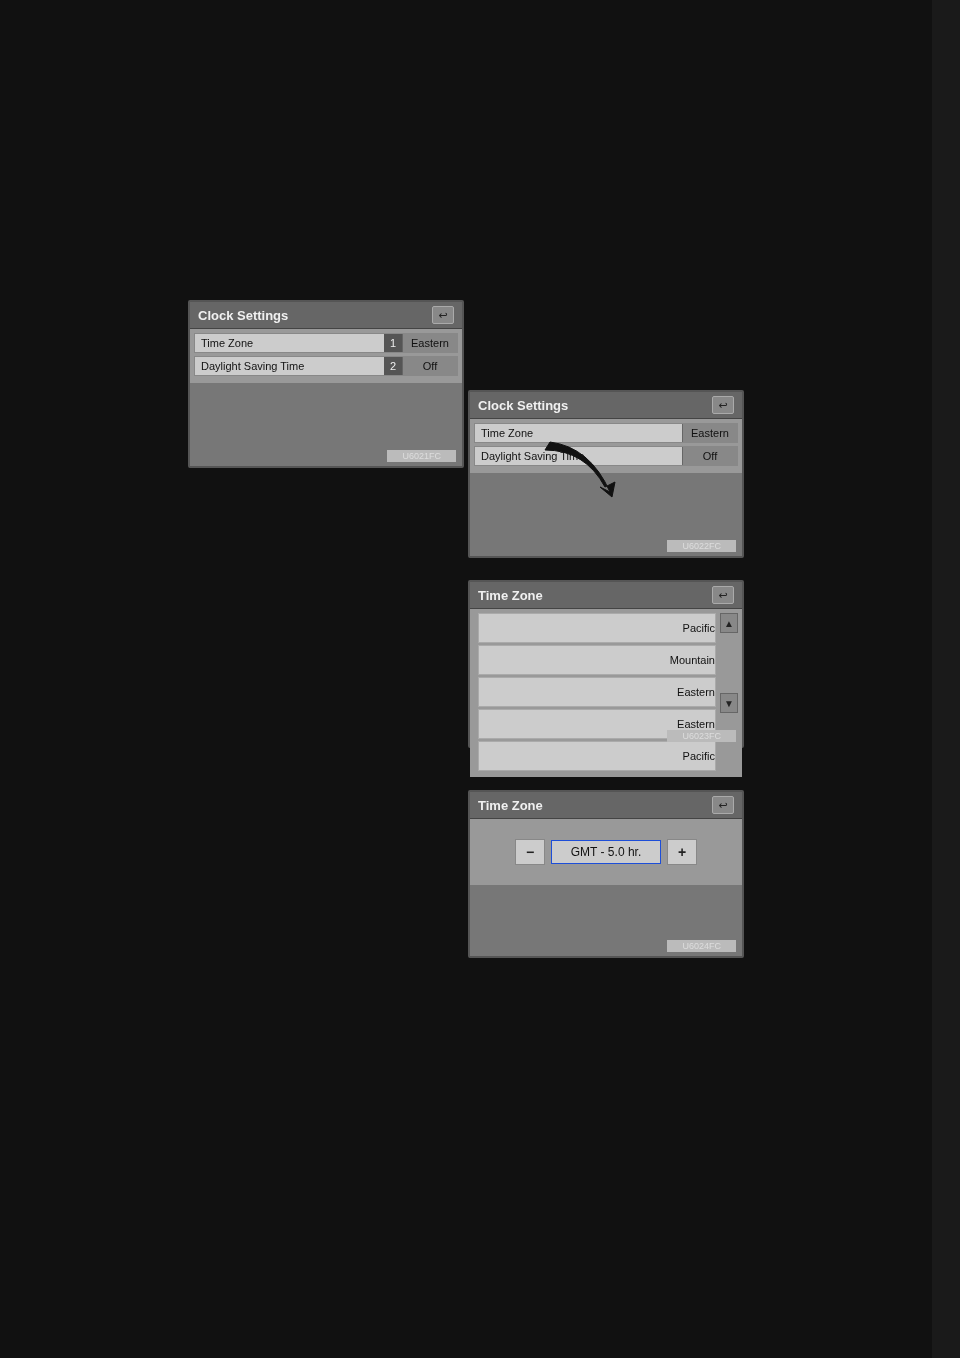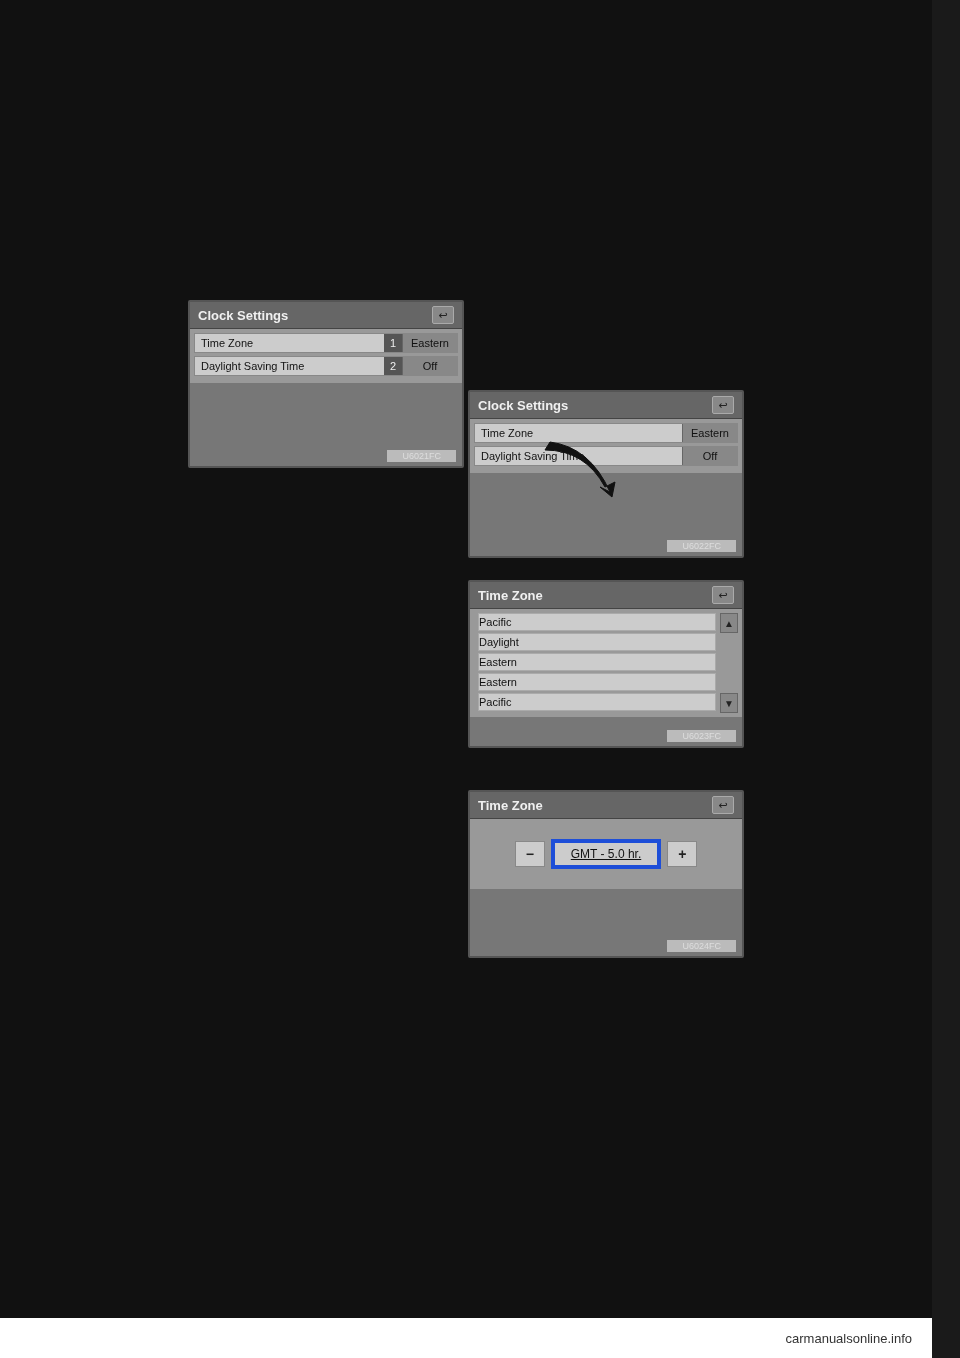--- a/index.html
+++ b/index.html
@@ -150,22 +150,22 @@
       left: 50px;
       width: 120px;
       height: 80px;
       pointer-events: none;
     }
 
     .tz-item {
       background: #ccc;
       border: 1px solid #aaa;
       margin-bottom: 2px;
-      padding: 2px 0;
-      text-align: left;
+      padding: 8px 0;
+      text-align: right;
       font-size: 11px;
       color: #111;
       cursor: pointer;
     }
 
     .scroll-btn {
       background: #888;
       border: 1px solid #666;
       width: 18px;
       height: 20px;
@@ -196,27 +196,26 @@
       align-items: center;
       justify-content: center;
       font-size: 14px;
       font-weight: bold;
       color: #222;
       cursor: pointer;
     }
 
     .gmt-display {
       background: #ccc;
-      border: 4px solid #1d4ed8;
+      border: 1px solid #1d4ed8;
       padding: 4px 16px;
       font-size: 12px;
       color: #111;
       min-width: 110px;
       text-align: center;
-      text-decoration: underline;
     }
 
     
     .bottom-bar {
       position: absolute;
       bottom: 0;
       left: 0;
       right: 0;
       height: 40px;
       background: #fff;
@@ -301,21 +300,21 @@
   </div>
 
   <div class="screen screen3">
     <div class="screen-header">
       <span class="screen-title">Time Zone</span>
       <div class="back-btn">↩</div>
     </div>
     <div class="screen3-inner">
       <div class="tz-list-wrap">
         <div class="tz-item">Pacific</div>
-        <div class="tz-item">Daylight</div>
+        <div class="tz-item">Mountain</div>
         <div class="tz-item">Eastern</div>
         <div class="tz-item">Eastern</div>
         <div class="tz-item">Pacific</div>
       </div>
       <div class="scroll-wrap">
         <div class="scroll-btn">▲</div>
         <div class="scroll-btn">▼</div>
       </div>
     </div>
     <div class="watermark">U6023FC</div>
@@ -327,17 +326,14 @@
       <div class="back-btn">↩</div>
     </div>
     <div class="gmt-control">
       <div class="gmt-btn">−</div>
       <div class="gmt-display">GMT  -  5.0 hr.</div>
       <div class="gmt-btn">+</div>
     </div>
     <div class="watermark">U6024FC</div>
   </div>
 
-  <div class="bottom-bar">
-    <span class="carmanuals-logo">carmanualsonline.info</span>
-  </div>
 
 </div>
 
 </body></html>

